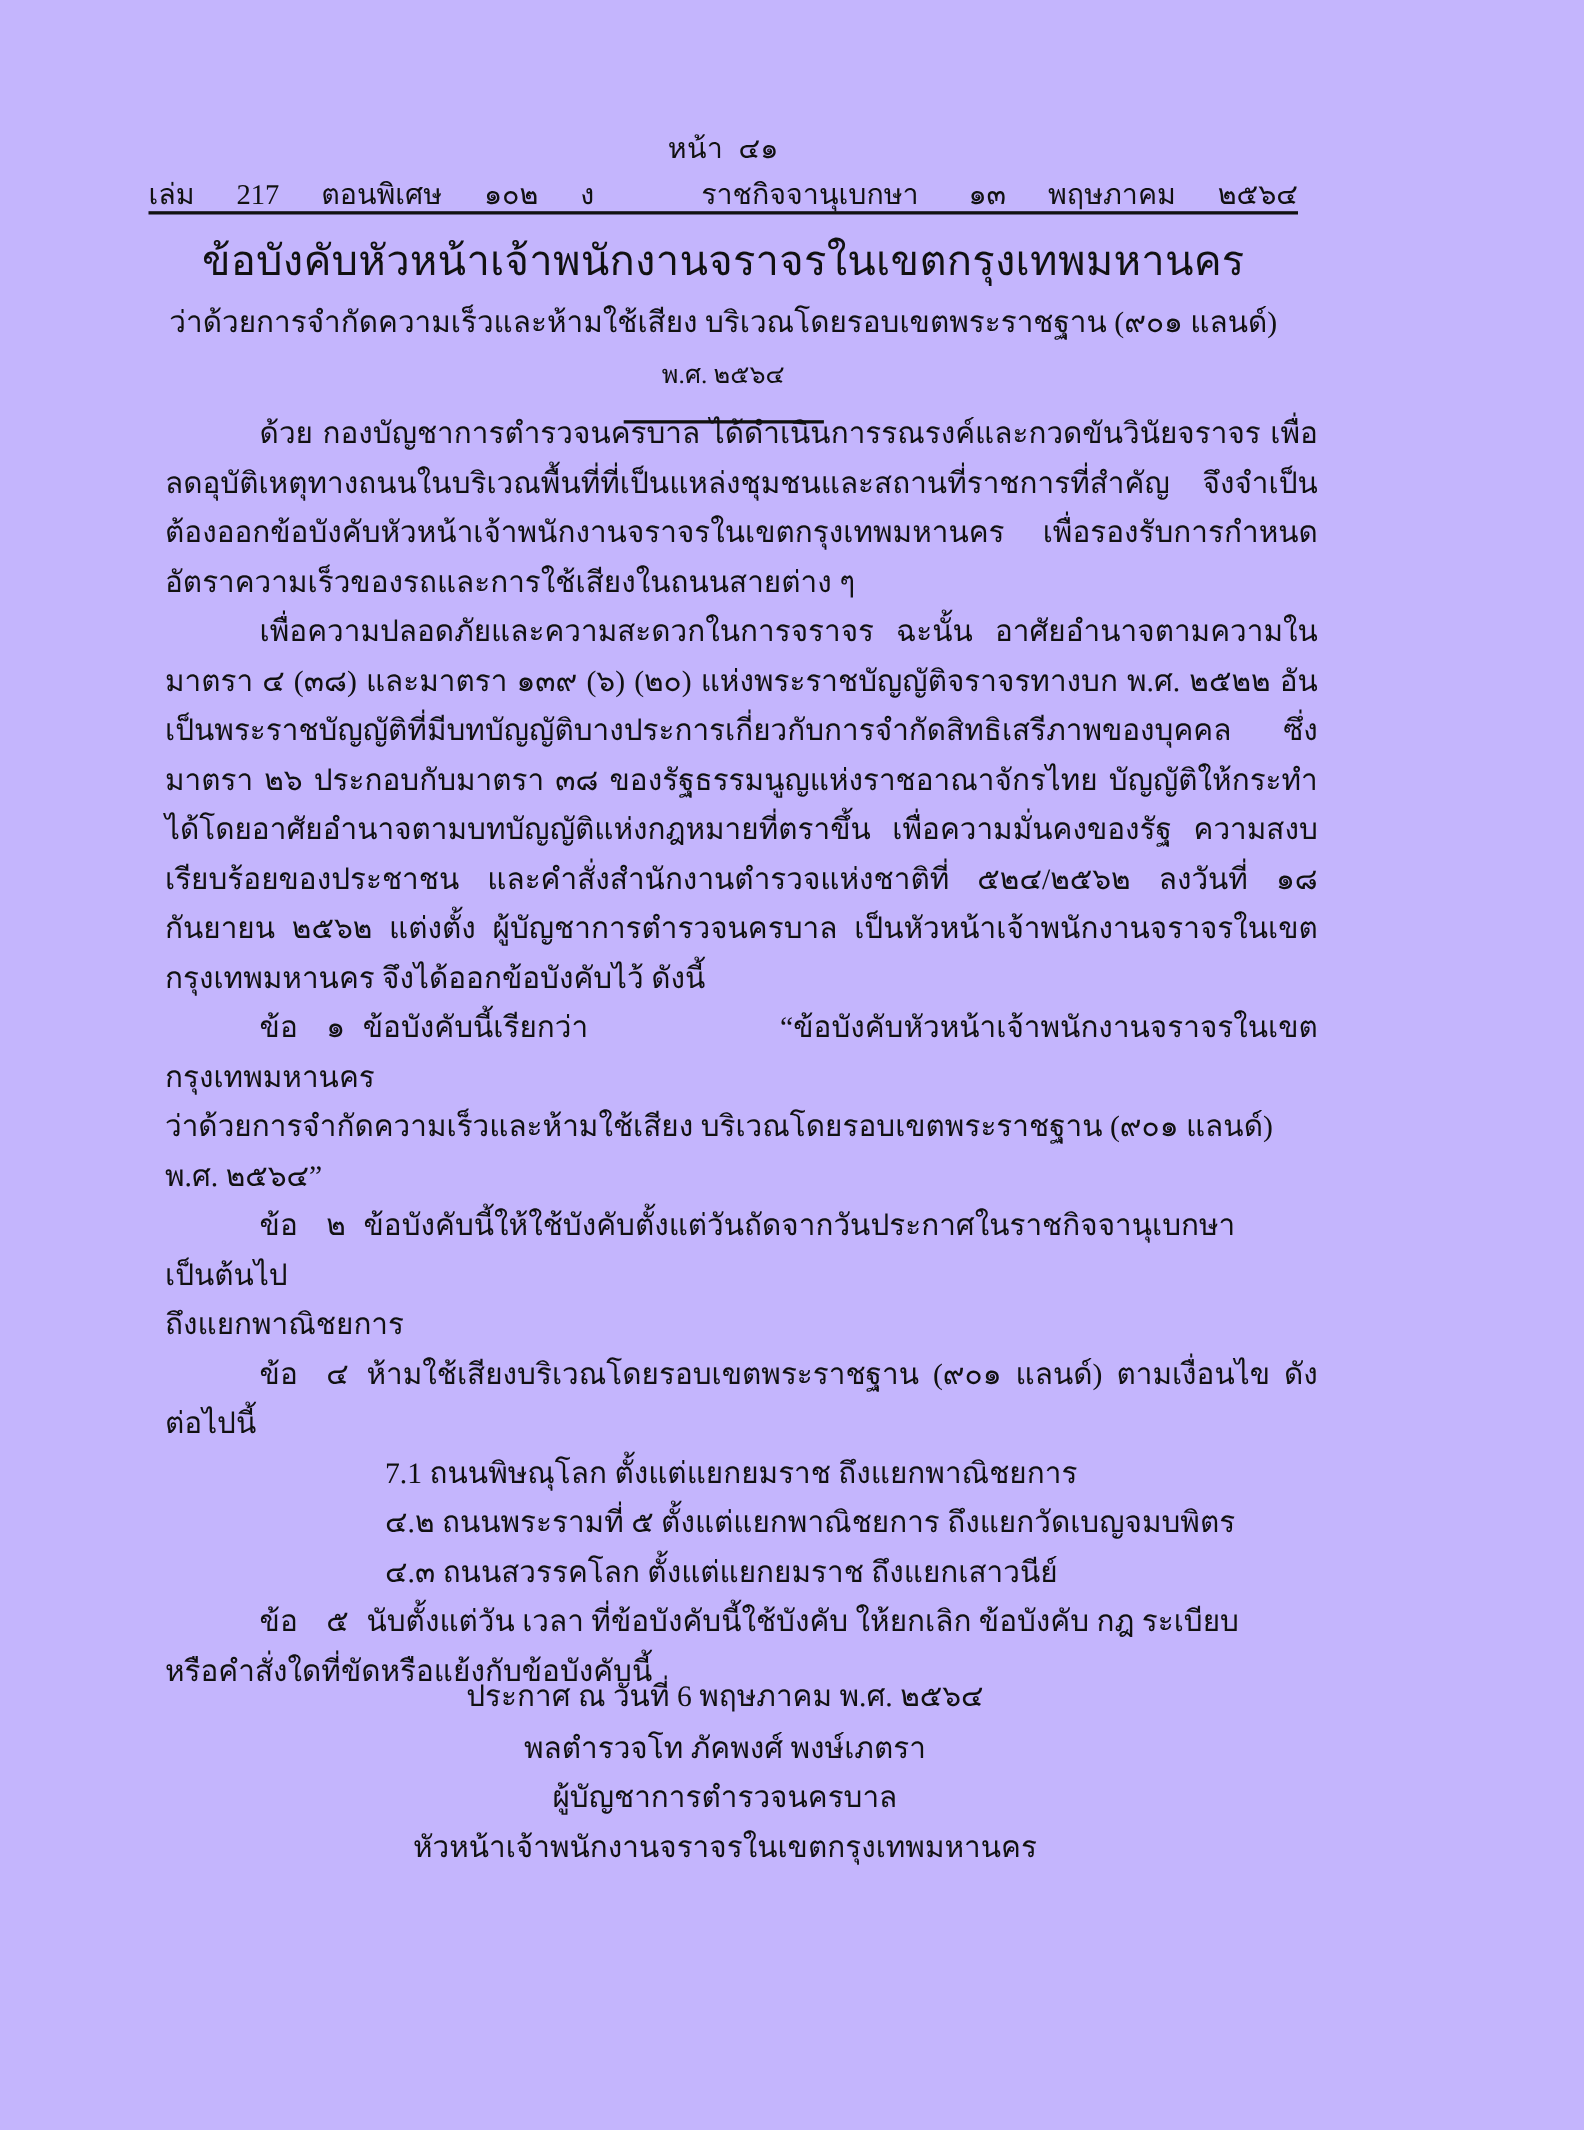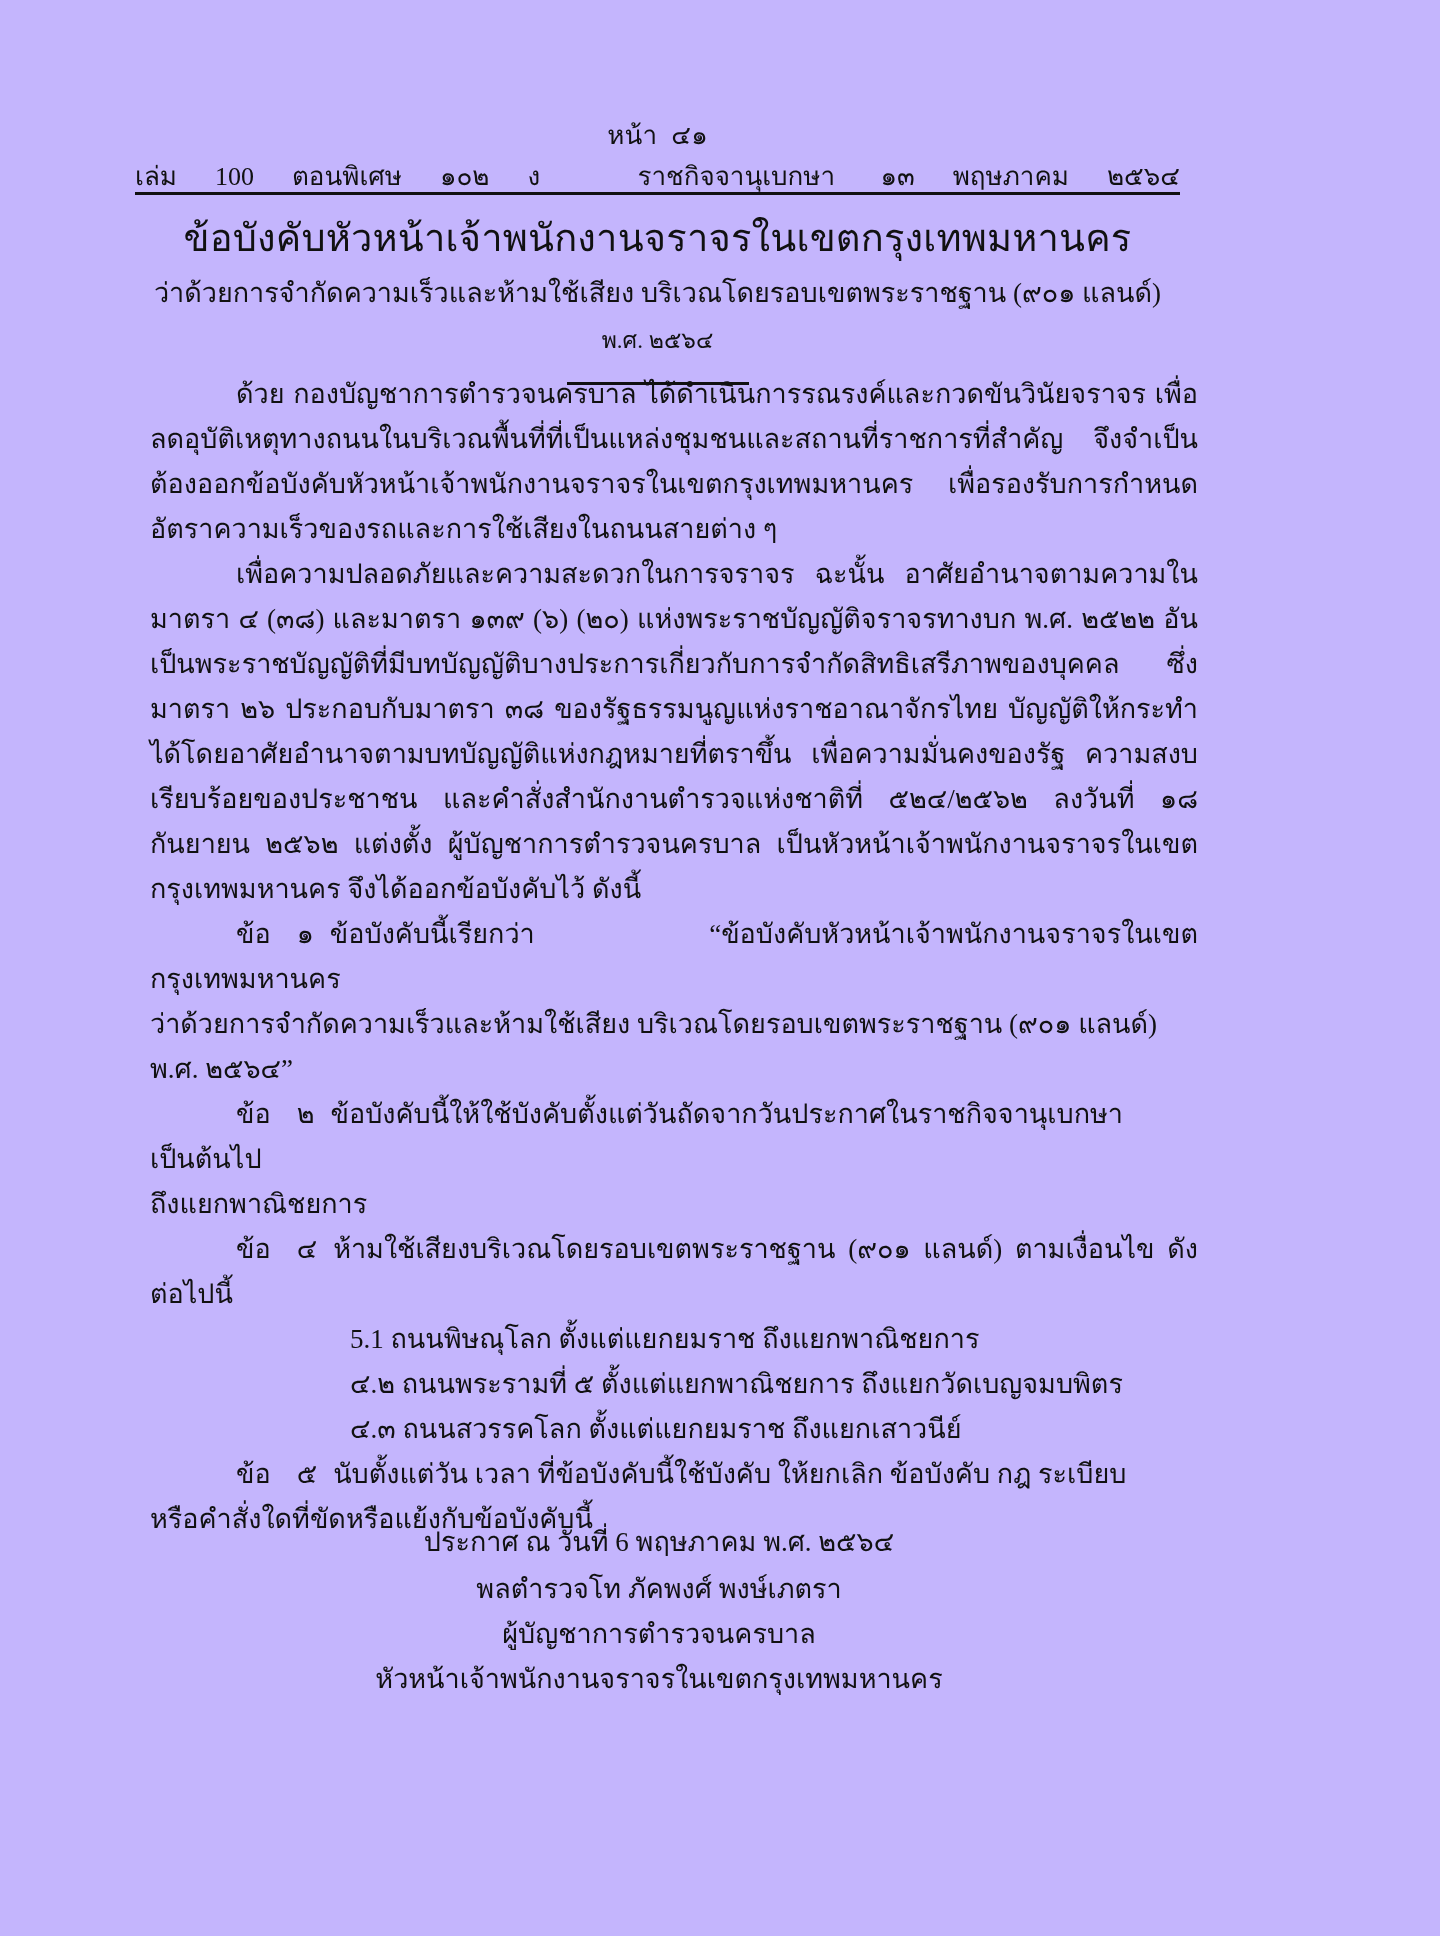--- a/index.html
+++ b/index.html
@@ -156,21 +156,21 @@
 <body>
 
 <div class="page">
 
   <div class="gazette-header">
     <div class="page-number-line">
       <span class="pn-label">หน้า</span><span>๔๑</span>
     </div>
     <div class="header-row">
       <div class="header-left">
-        <span>เล่ม</span><span class="sp"></span><span>100</span><span class="sp"></span><span>ตอนพิเศษ</span><span class="sp"></span><span>๑๐๒</span><span class="sp"></span><span>ง</span>
+        <span>เล่ม</span><span class="sp"></span><span>217</span><span class="sp"></span><span>ตอนพิเศษ</span><span class="sp"></span><span>๑๐๒</span><span class="sp"></span><span>ง</span>
       </div>
       <div class="header-center">ราชกิจจานุเบกษา</div>
       <div class="header-right">
         <span>๑๓</span><span class="sp"></span><span>พฤษภาคม</span><span class="sp"></span><span>๒๕๖๔</span>
       </div>
     </div>
   </div>
   <div class="header-rule"></div>
 
   <div class="title-block">
@@ -193,21 +193,21 @@
 
     <p class="clause">
       <span class="clause-label">ข้อ</span><span class="clause-num">๒</span><span>ข้อบังคับนี้ให้ใช้บังคับตั้งแต่วันถัดจากวันประกาศในราชกิจจานุเบกษาเป็นต้นไป</span>
     </p>
 
     <p class="cont flush">ถึงแยกพาณิชยการ</p>
 
     <p class="clause">
       <span class="clause-label">ข้อ</span><span class="clause-num">๔</span><span>ห้ามใช้เสียงบริเวณโดยรอบเขตพระราชฐาน  (๙๐๑  แลนด์)  ตามเงื่อนไข  ดังต่อไปนี้</span>
     </p>
-    <p class="subclause">5.1 ถนนพิษณุโลก  ตั้งแต่แยกยมราช  ถึงแยกพาณิชยการ</p>
+    <p class="subclause">7.1 ถนนพิษณุโลก  ตั้งแต่แยกยมราช  ถึงแยกพาณิชยการ</p>
     <p class="subclause">๔.๒ ถนนพระรามที่  ๕  ตั้งแต่แยกพาณิชยการ  ถึงแยกวัดเบญจมบพิตร</p>
     <p class="subclause">๔.๓ ถนนสวรรคโลก  ตั้งแต่แยกยมราช  ถึงแยกเสาวนีย์</p>
 
     <p class="clause">
       <span class="clause-label">ข้อ</span><span class="clause-num">๕</span><span>นับตั้งแต่วัน  เวลา  ที่ข้อบังคับนี้ใช้บังคับ  ให้ยกเลิก  ข้อบังคับ  กฎ  ระเบียบ</span>
     </p>
     <p class="cont flush">หรือคำสั่งใดที่ขัดหรือแย้งกับข้อบังคับนี้</p>
 
   </div>
 

